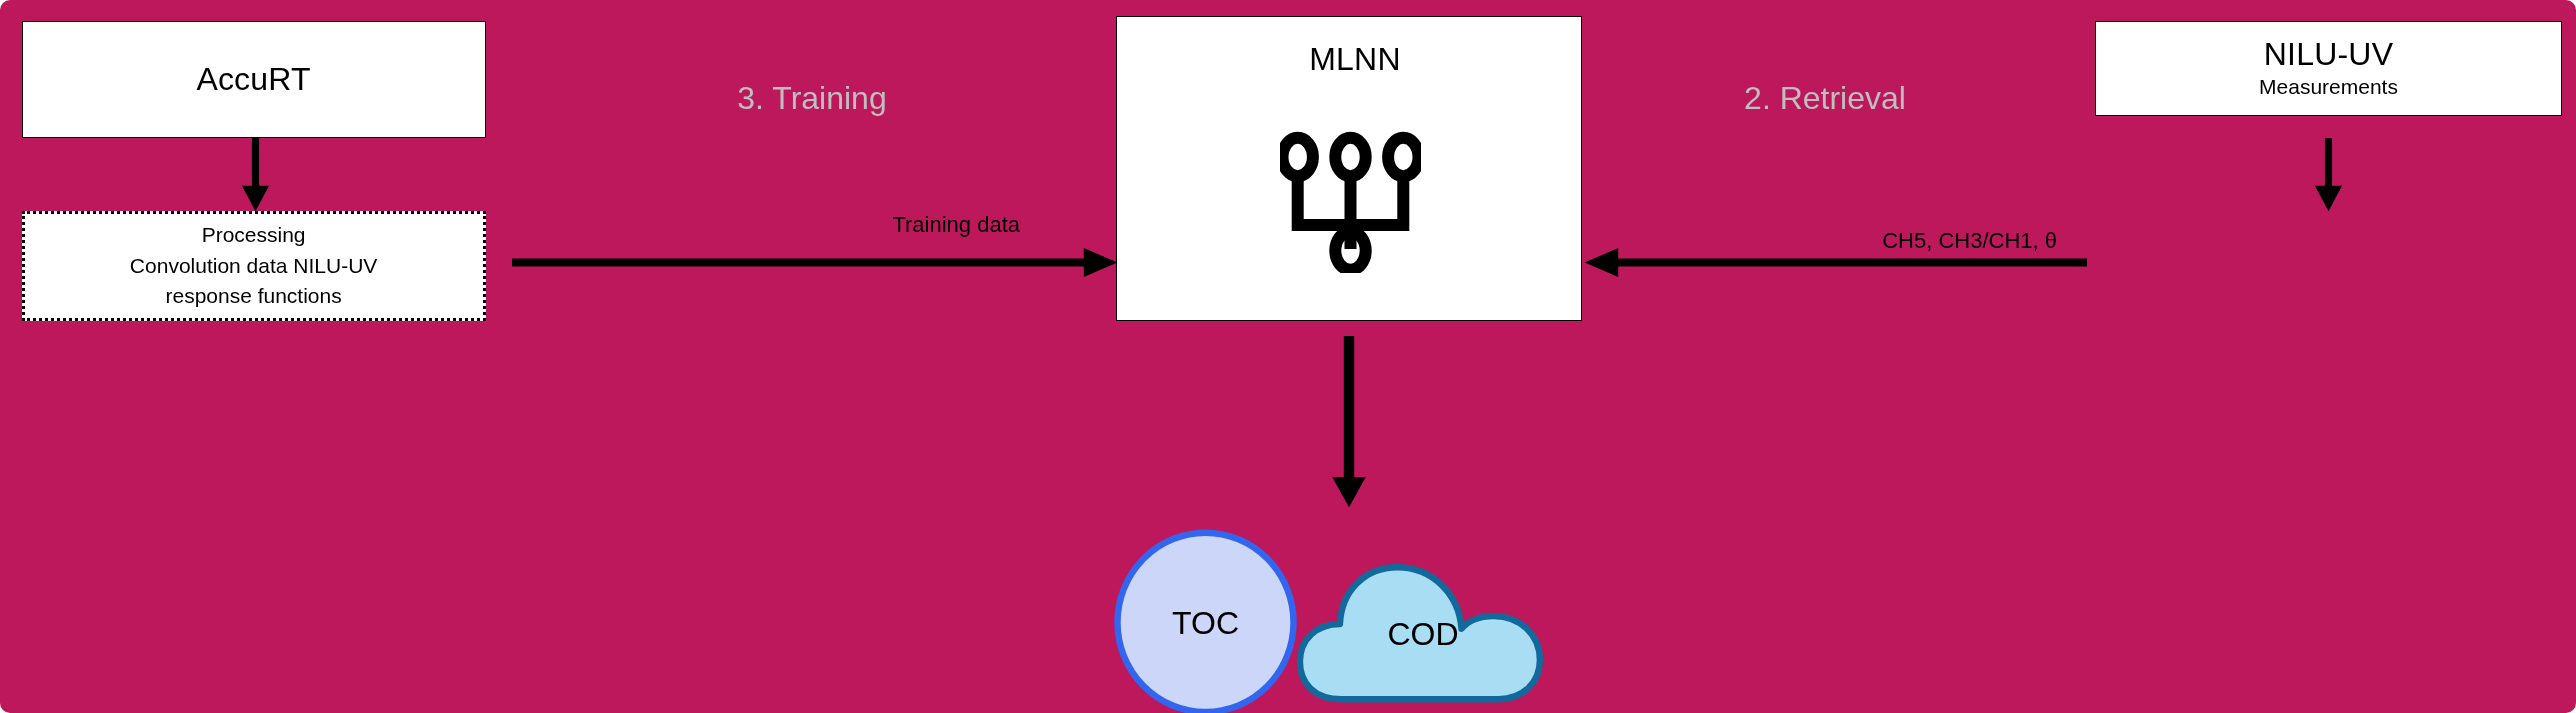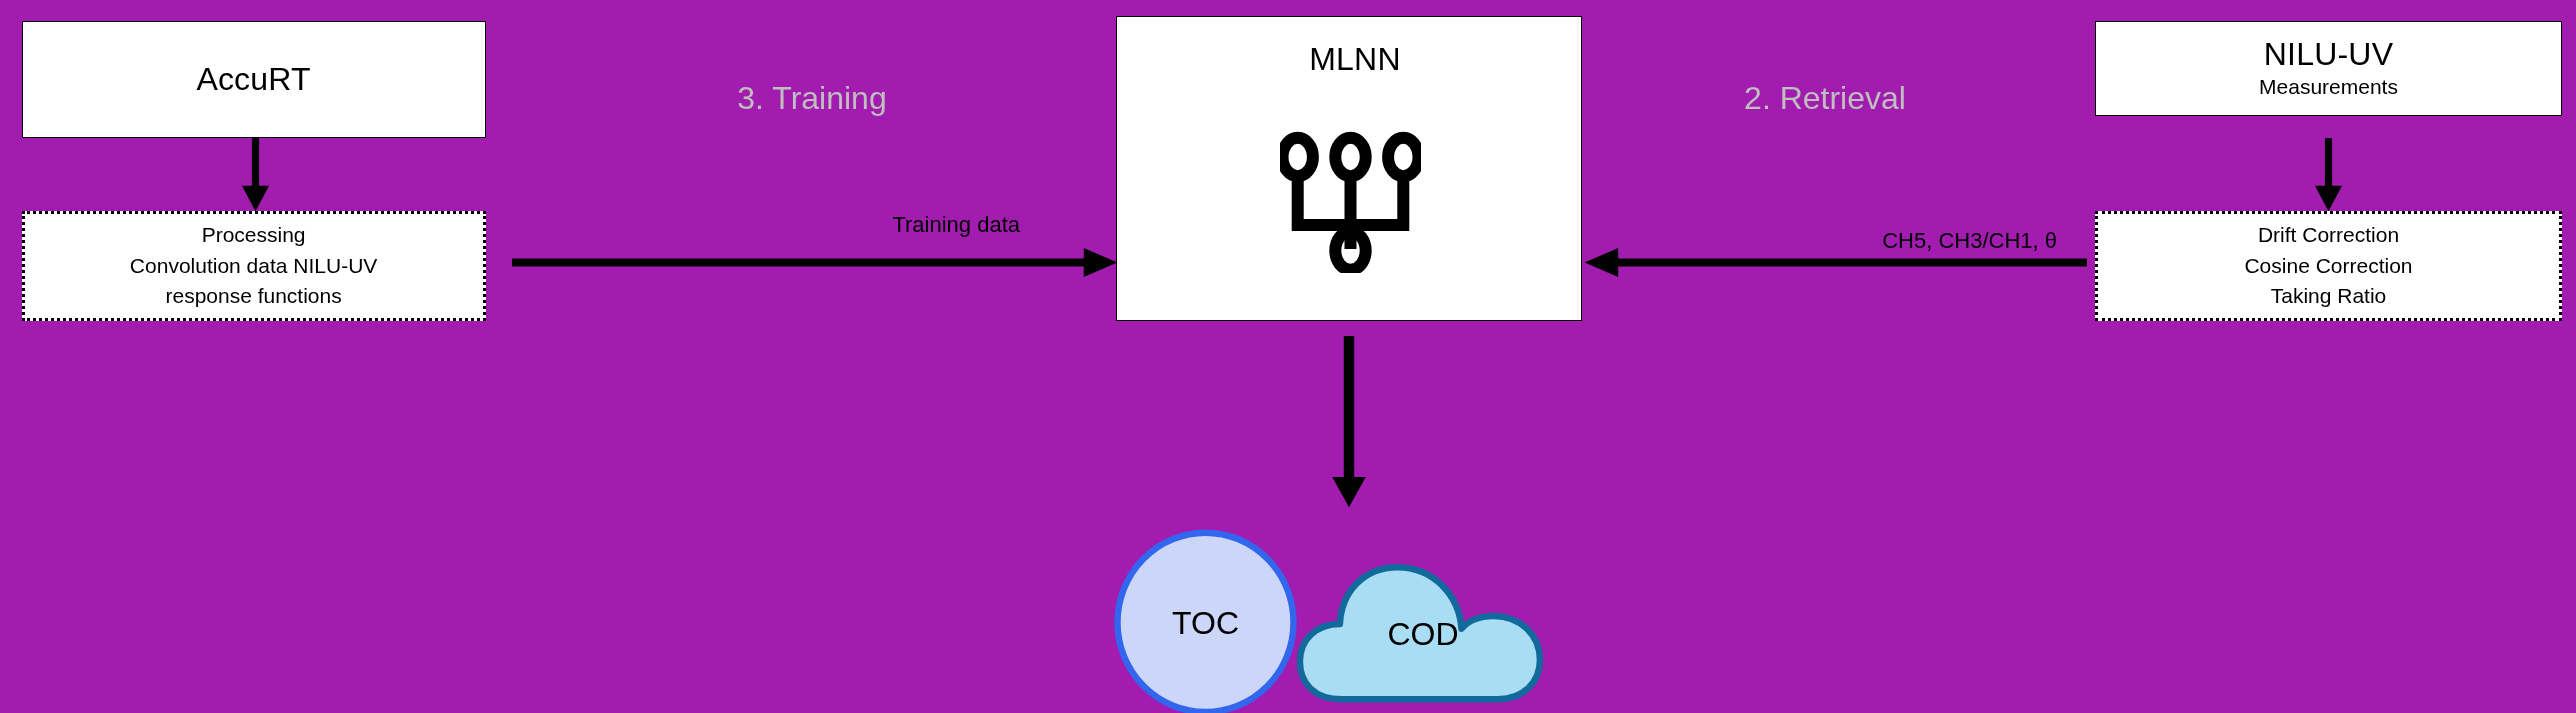--- a/index.html
+++ b/index.html
@@ -9,22 +9,23 @@
     background: #ffffff;
   }
   body {
     font-family: "Liberation Sans", sans-serif;
     color: #000000;
   }
   #canvas {
     position: relative;
     width: 2576px;
     height: 713px;
-    background: #a21caf;
+    background: #be185d;
     overflow: hidden;
+    border-radius: 10px;
   }
 
   
   .box {
     position: absolute;
     box-sizing: border-box;
     background: #ffffff;
     display: flex;
     flex-direction: column;
     align-items: center;
@@ -175,25 +176,20 @@
     <div class="box-sub">Measurements</div>
   </div>
 
   <div class="connector" style="left:2307px; top:138px; width:43px; height:75px;">
     <svg width="43" height="75" viewBox="0 0 54 94">
       <line x1="27" y1="0" x2="27" y2="66" stroke="#000" stroke-width="9"></line>
       <polygon points="27,92 10,60 44,60" fill="#000"></polygon>
     </svg>
   </div>
 
-  <div class="box dotted" style="left:2095px; top:211px; width:467px; height:110px;">
-    <div class="box-line">Drift Correction</div>
-    <div class="box-line">Cosine Correction</div>
-    <div class="box-line">Taking Ratio</div>
-  </div>
 
   <div class="connector" style="left:1325px; top:336px; width:48px; height:173px;">
     <svg width="48" height="173" viewBox="0 0 60 216">
       <line x1="30" y1="0" x2="30" y2="182" stroke="#000" stroke-width="13"></line>
       <polygon points="30,214 9,176 51,176" fill="#000"></polygon>
     </svg>
   </div>
 
   <div class="shape" style="left:1111px; top:528px; width:189px; height:200px;">
     <svg width="189" height="200" viewBox="0 0 236 250">

